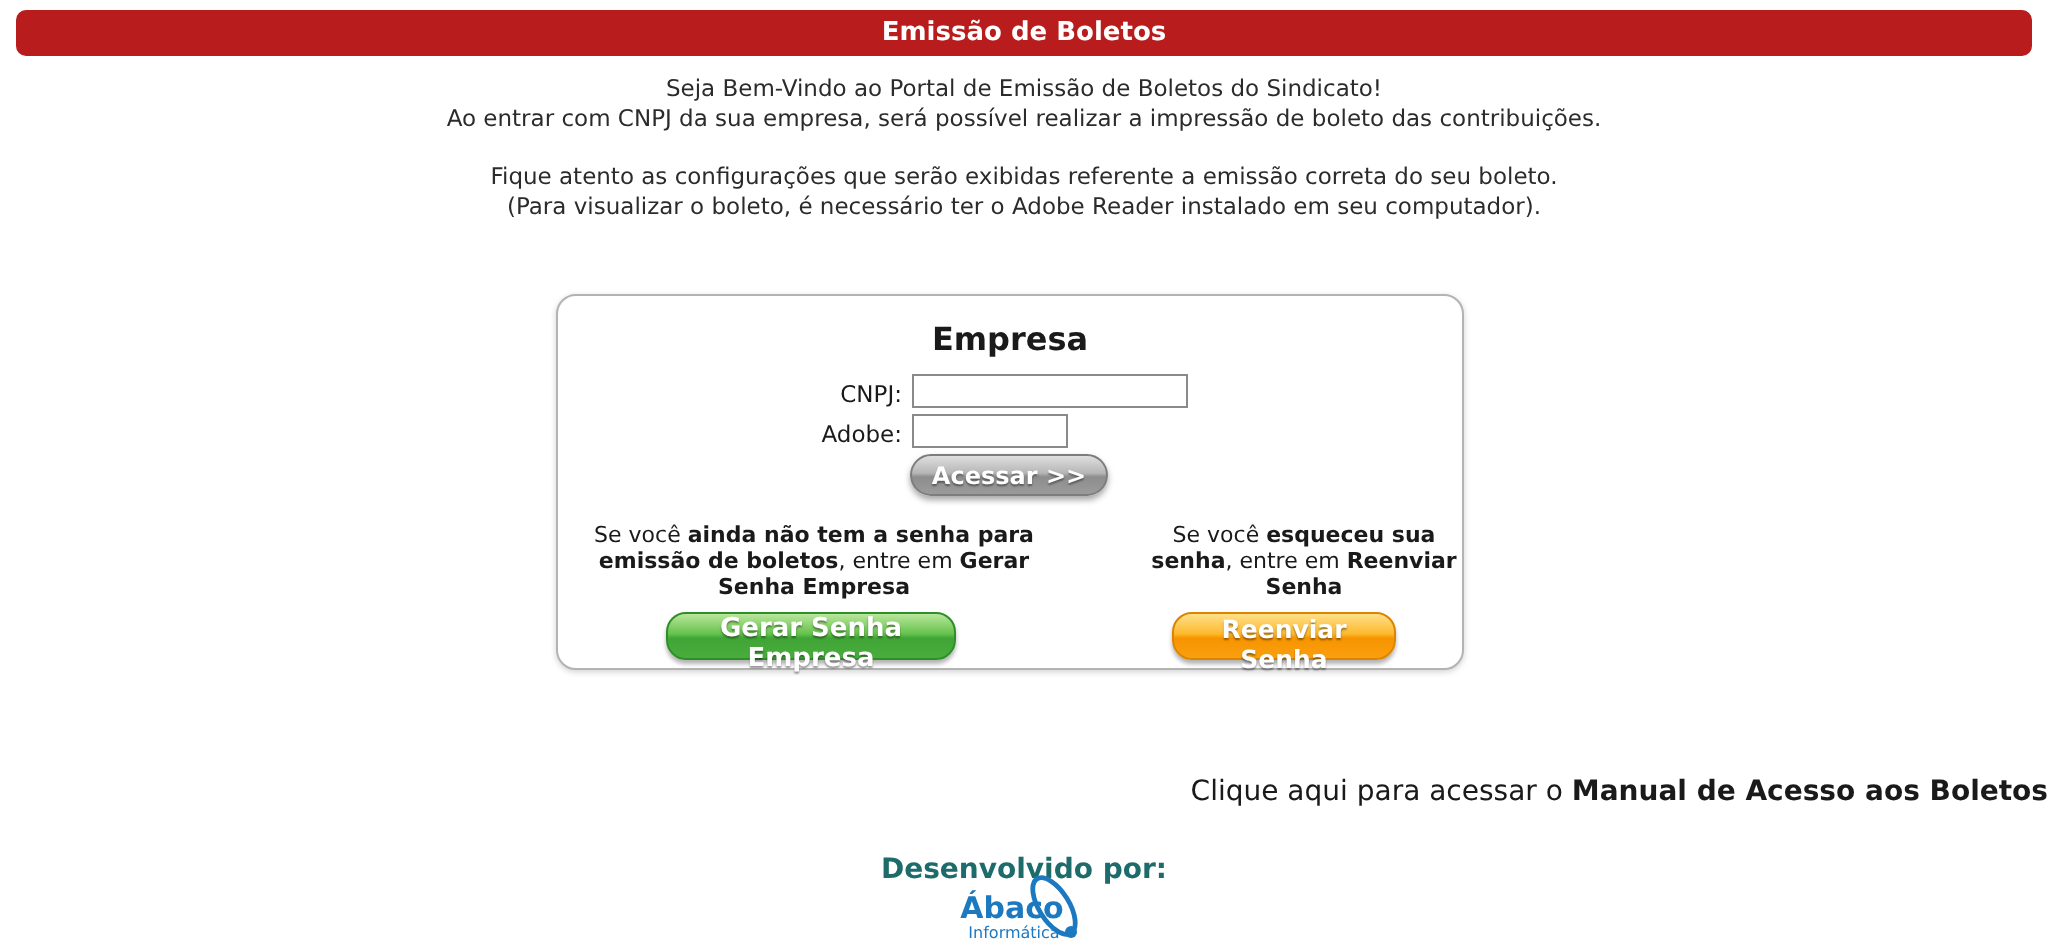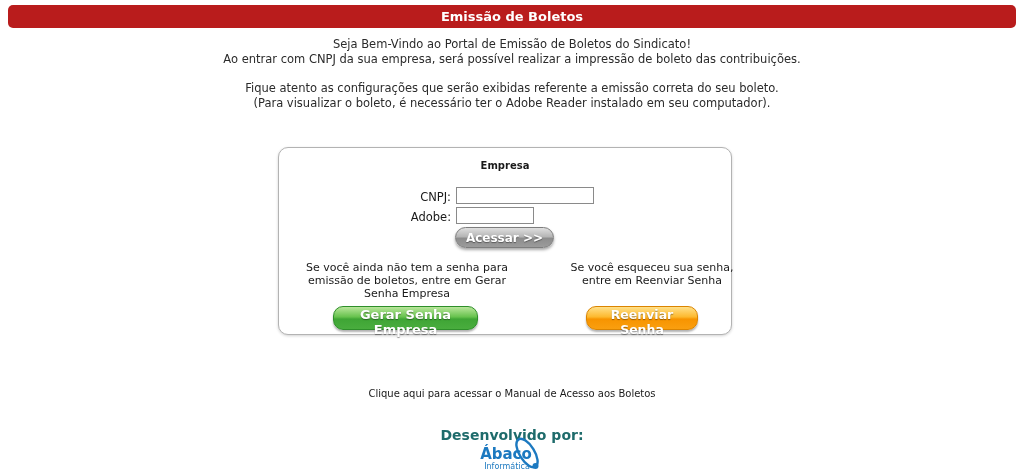--- a/index.html
+++ b/index.html
@@ -18,21 +18,21 @@
     font-size:11.5px; line-height:14.5px; color:#2b2b2b; }
   .intro-p1 { top:37px; }
   .intro-p2 { top:81px; }
 
   .form-box {
     position:absolute; left:278px; top:147px; width:454px; height:188px;
     background:#fff; border:1px solid #b3b3b3; border-radius:10px;
     box-shadow:0 1px 3px rgba(0,0,0,0.18);
   }
   .form-title { position:absolute; top:12px; left:0; width:100%;
-    text-align:center; font-weight:bold; font-size:10px; color:#1a1a1a; }
+    text-align:center; font-weight:bold; font-size:16px; color:#1a1a1a; }
   .fld-label { position:absolute; width:172px; text-align:right;
     font-size:11.5px; color:#1a1a1a; }
   .lbl-cnpj { top:42px; left:0; }
   .lbl-senha { top:62px; left:0; }
   .txt-input { position:absolute; left:177px; height:17px;
     border:1px solid #8a8a8a; background:#fff; font-size:11px; padding:1px 3px;
     font-family:"DejaVu Sans", sans-serif; }
   .inp-cnpj { top:39px; width:138px; }
   .inp-senha { top:59px; width:78px; }
 
@@ -58,26 +58,26 @@
   .btn-orange {
     top:158px; left:307px; width:112px; height:24px; font-size:12.5px;
     border:1px solid #db8400; border-radius:10px;
     background:linear-gradient(to bottom,#ffe089 0%,#fdb92e 45%,#f79400 55%,#fa9f0f 100%);
     box-shadow:0 2px 2px rgba(0,0,0,0.3);
   }
 
   .obs-line { position:absolute; top:354px; left:0; width:100%;
     text-align:center; font-size:11.5px; color:#1a1a1a; }
   .manual-line { position:absolute; top:388px; left:0; width:100%;
-    text-align:center; font-size:10px; color:#1a1a1a; cursor:pointer; }
+    text-align:right; font-size:14px; color:#1a1a1a; cursor:pointer; }
   .devby-line { position:absolute; top:427px; left:0; width:100%;
     text-align:center; font-size:14px; font-weight:bold; color:#1e6b6b; }
   .logo-wrap { position:absolute; top:437px; left:50%;
     transform:translateX(-50%); cursor:pointer; }
-  b { font-weight:normal; }
+  b { font-weight:bold; }
 </style>
 </head>
 <body>
 
 <div id="page">
 
   <div class="header-bar">
     <span>Emissão de Boletos</span>
   </div>
 

